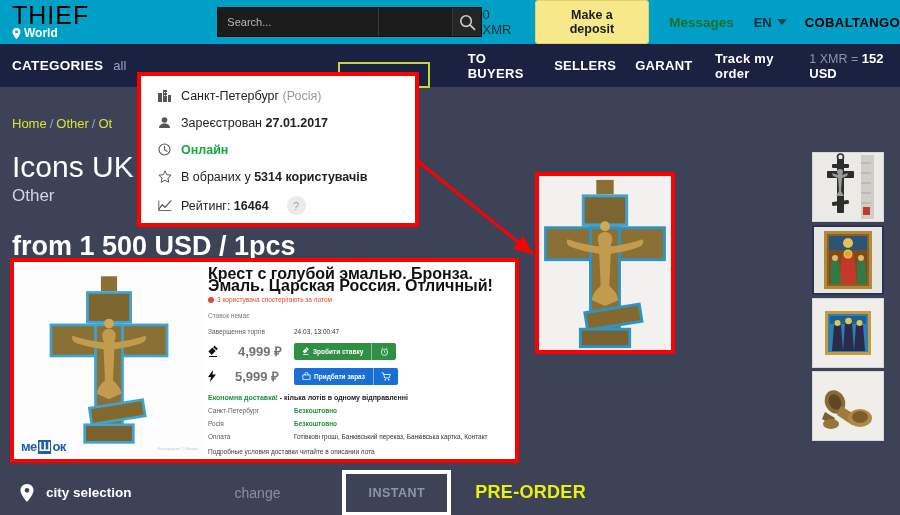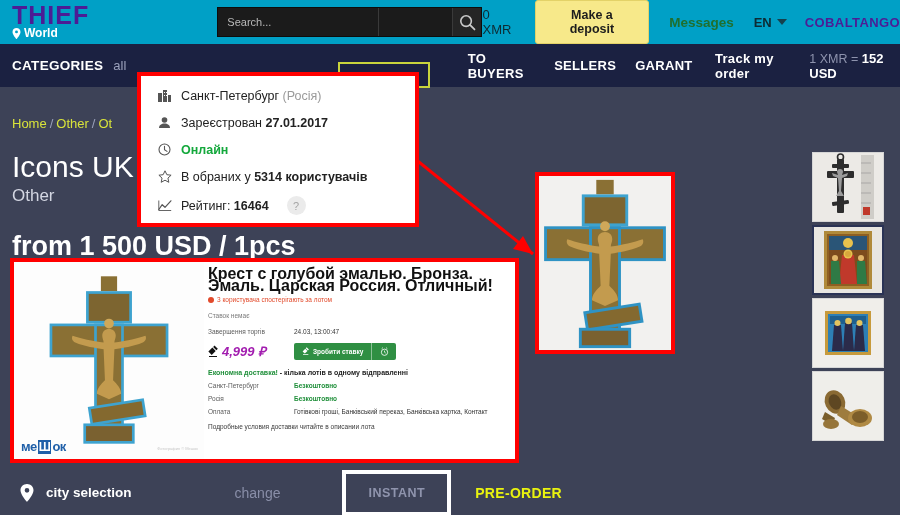--- a/index.html
+++ b/index.html
@@ -12,21 +12,21 @@
   #root { position: relative; width: 900px; height: 515px; }
 
   
   .topbar {
     position: absolute; left: 0; top: 0; width: 900px; height: 44px;
     background: #00a0c6;
     display: flex; align-items: center;
   }
   .logo-wrap { width: 225px; padding-left: 12px; }
   .logo-main {
-    font-size: 25px; font-weight: bold; color: #4c1d95;
+    font-size: 25px; font-weight: normal; color: #000000;
     letter-spacing: 1px; line-height: 22px;
   }
   .logo-sub {
     font-size: 12px; font-weight: bold; color: #ffffff;
     line-height: 14px; display: flex; align-items: center; gap: 3px;
   }
   .pin-ico { width: 9px; height: 11px; display: inline-block; }
 
   .search-group {
     display: flex; height: 30px; width: 275px; background: #1b1b1b;
@@ -56,21 +56,21 @@
   .msg-link {
     margin-left: 20px; color: #1f6f2f; font-size: 13.5px; font-weight: bold; cursor: pointer;
   }
   .lang {
     margin-left: 20px; color: #0d2b33; font-size: 13px; font-weight: bold;
     display: flex; align-items: center; gap: 5px; cursor: pointer;
   }
   .caret { width: 0; height: 0; border-left: 5px solid transparent;
            border-right: 5px solid transparent; border-top: 6px solid #16414d; }
   .username {
-    margin-left: 18px; color: #4c1d95; font-size: 13px; font-weight: bold;
+    margin-left: 18px; color: #000000; font-size: 13px; font-weight: bold;
     letter-spacing: .4px; cursor: pointer;
   }
 
   
   .navbar {
     position: absolute; left: 0; top: 44px; width: 900px; height: 43px;
     background: #1b2141; display: flex; align-items: center;
   }
   .nav-cats {
     color: #ffffff; font-size: 13.5px; font-weight: bold;
@@ -143,22 +143,22 @@
   .lc-watchers {
     font-size: 6.5px; color: #e24a2b; margin-top: 4px;
     display: flex; align-items: center; gap: 3px;
   }
   .dot-ico { width: 6px; height: 6px; border-radius: 50%; background: #e24a2b; flex: none; }
   .lc-nobids { font-size: 6.5px; color: #7a7a7a; margin-top: 9px; }
   .lc-endrow { display: flex; margin-top: 9px; font-size: 6.5px; color: #5c5c5c; }
   .lc-endrow .k { width: 86px; }
   .lc-endrow .v { color: #333333; }
   .lc-pricerow { display: flex; align-items: center; margin-top: 7px; }
-  .lc-price { width: 86px; font-size: 13px; font-weight: bold; color: #a21caf;
-              display: flex; align-items: center; gap: 3px; font-style: italic; }
+  .lc-price { width: 86px; font-size: 13px; font-weight: bold; color: #737373;
+              display: flex; align-items: center; gap: 19px; }
   .btn-grp { display: flex; height: 17px; border-radius: 2px; overflow: hidden; }
   .btn-main {
     display: flex; align-items: center; gap: 3px; padding: 0 8px;
     font-size: 6.5px; font-weight: bold; color: #ffffff; cursor: pointer;
   }
   .btn-side {
     width: 25px; display: flex; align-items: center; justify-content: center;
     cursor: pointer; border-left: 1px solid rgba(255,255,255,.45);
   }
   .green { background: #2f8f43; }
@@ -207,21 +207,21 @@
     display: flex; align-items: center; gap: 12px; margin-left: 20px;
     color: #ffffff; font-size: 13.5px; font-weight: bold; cursor: pointer;
   }
   .bb-change { color: #898ea8; font-size: 14px; margin-left: 103px; cursor: pointer; }
   .bb-instant {
     margin-left: 62px; border: 4px solid #ffffff; color: #8f94ad;
     font-size: 12.5px; font-weight: bold; letter-spacing: .5px;
     padding: 12px 22px; cursor: pointer;
   }
   .bb-preorder {
-    margin-left: 24px; color: #e9f20f; font-size: 14px; font-weight: bold;
+    margin-left: 24px; color: #e9f20f; font-size: 18px; font-weight: bold;
     letter-spacing: .3px; cursor: pointer;
   }
 </style>
 </head>
 <body>
 
 <div id="root">
 
   <div class="topbar">
     <div class="logo-wrap">
@@ -503,20 +503,44 @@
           <span class="btn-side green">
             <svg width="9" height="9" viewBox="0 0 12 12">
               <circle cx="6" cy="7" r="4.2" fill="none" stroke="#fff" stroke-width="1.1"></circle>
               <path d="M6 4.8V7l1.7 1.1" fill="none" stroke="#fff" stroke-width="1"></path>
               <path d="M2.2 2.3l1.6-1.4M9.8 2.3L8.2.9" stroke="#fff" stroke-width="1.1"></path>
             </svg>
           </span>
         </span>
       </div>
 
+      <div class="lc-pricerow">
+        <span class="lc-price">
+          <svg width="8" height="12" viewBox="0 0 8 12">
+            <path d="M5 0L0 7h3l-1 5 6-7.5H4.5z" fill="#111"></path>
+          </svg>
+          <span>5,999 ₽</span>
+        </span>
+        <span class="btn-grp">
+          <span class="btn-main blue">
+            <svg width="9" height="8" viewBox="0 0 12 11">
+              <path d="M1 4h10v6.5H1z" fill="none" stroke="#fff" stroke-width="1.1"></path>
+              <path d="M4 4V2.4A2 2 0 018 2.4V4" fill="none" stroke="#fff" stroke-width="1.1"></path>
+            </svg>
+            <span>Придбати зараз</span>
+          </span>
+          <span class="btn-side blue">
+            <svg width="10" height="9" viewBox="0 0 12 11">
+              <path d="M.6 1h2l1.8 6.3h5.3L11.4 3H3.2" fill="none" stroke="#fff" stroke-width="1.05" stroke-linejoin="round"></path>
+              <circle cx="5.2" cy="9.6" r="1" fill="#fff"></circle>
+              <circle cx="9.4" cy="9.6" r="1" fill="#fff"></circle>
+            </svg>
+          </span>
+        </span>
+      </div>
 
       <div class="lc-ship">
         <b>Економна доставка!</b><span> - кілька лотів в одному відправленні</span>
       </div>
 
       <div class="lc-srow">
         <span class="k">Санкт-Петербург</span>
         <span class="v">Безкоштовно</span>
       </div>
       <div class="lc-srow">

